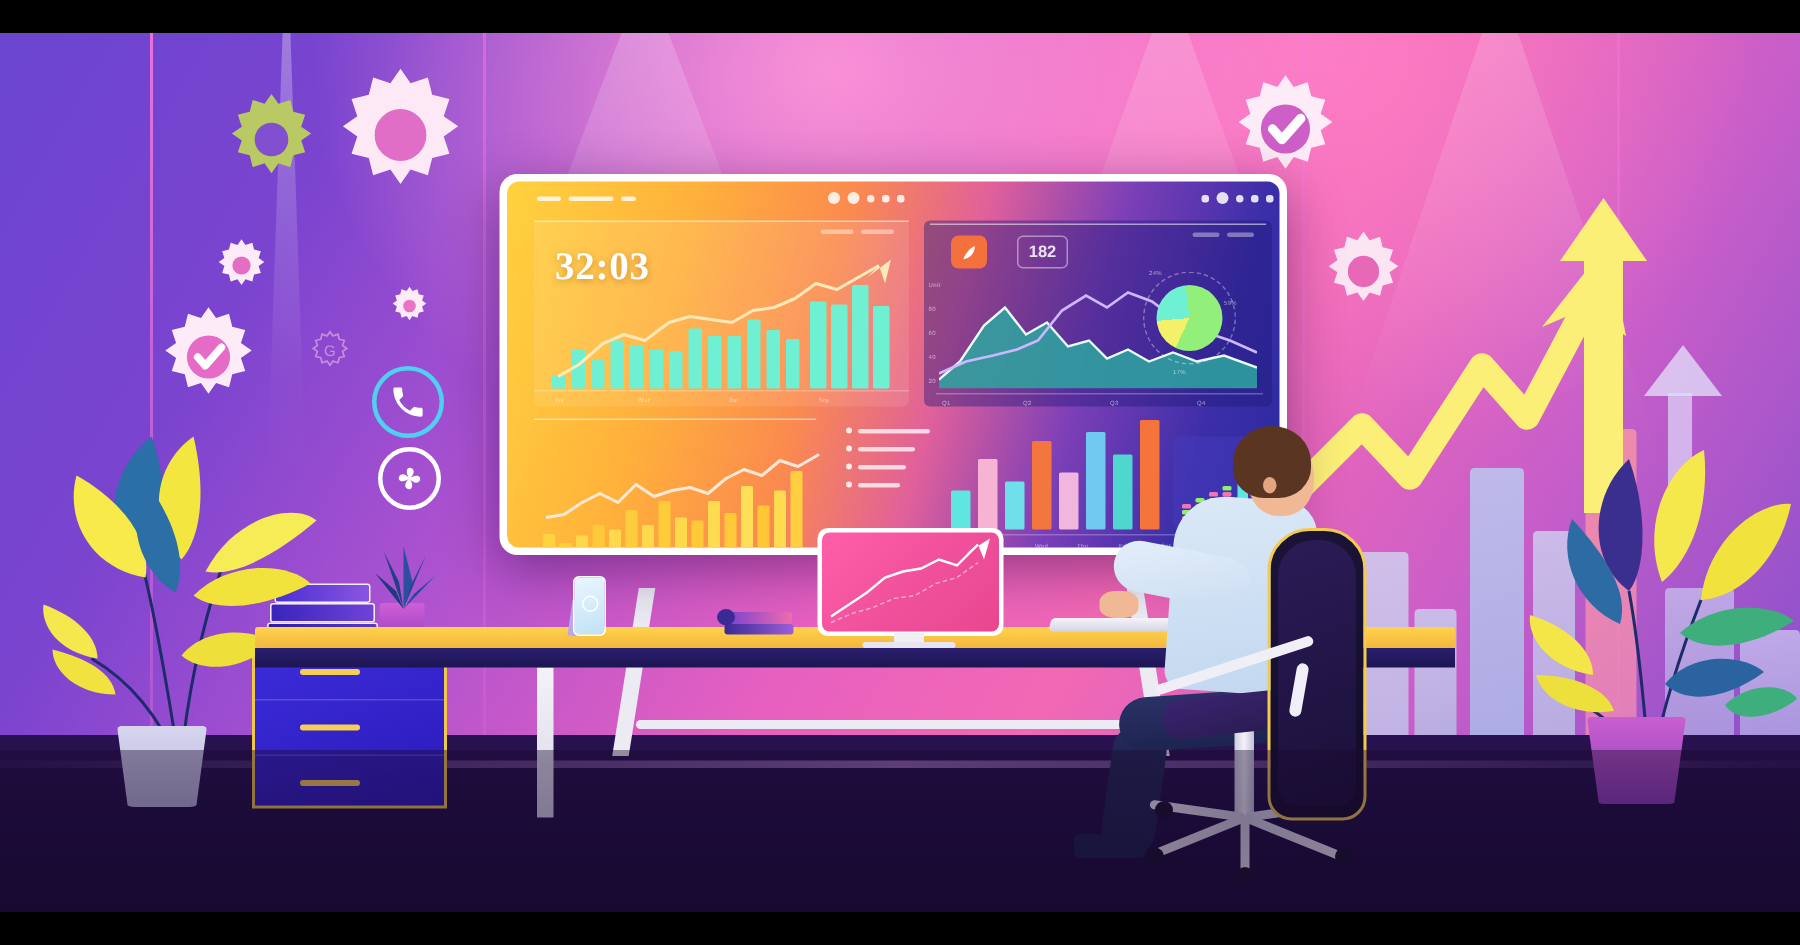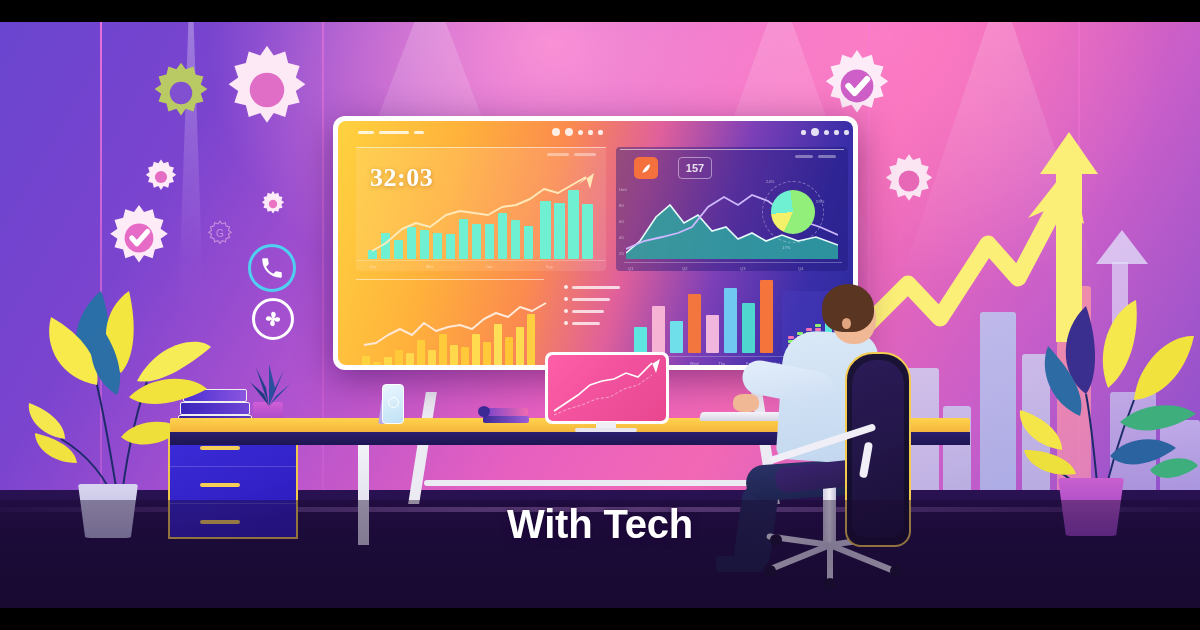--- a/index.html
+++ b/index.html
@@ -307,21 +307,21 @@
         </div>
 
         <div class="panel dark" style="left:278px; top:26px; width:232px; height:124px;">
           <div class="pline" style="left:4px; top:2px; width:224px;"></div>
           <div class="orangebadge" style="left:18px; top:10px;">
             <svg width="13" height="13" viewBox="0 0 24 24">
               <path d="M4 20c2-6 8-14 14-16 1 6-4 13-10 15l-4 1z" fill="#fff"></path>
             </svg>
           </div>
           <div class="kpibox" style="left:62px; top:10px;">
-            <span>157</span>
+            <span>182</span>
           </div>
           <div style="position:absolute; right:12px; top:8px; display:flex; gap:5px;">
             <span class="legend-line" style="width:18px; opacity:.5;"></span>
             <span class="legend-line" style="width:18px; opacity:.5;"></span>
           </div>
 
           <svg style="position:absolute; left:10px; top:36px; width:212px; height:76px;" viewBox="0 0 212 76" preserveAspectRatio="none">
             <path d="M0,70 L14,58 L30,34 L44,22 L58,40 L72,32 L86,48 L100,44 L112,56 L126,50 L140,58 L156,52 L172,58 L190,54 L212,62 L212,76 L0,76 Z" fill="#2ea6a0" opacity=".85"></path>
             <polyline points="0,70 14,58 30,34 44,22 58,40 72,32 86,48 100,44 112,56 126,50 140,58 156,52 172,58 190,54 212,62" fill="none" stroke="#e6fbfa" stroke-width="1.6"></polyline>
             <polyline points="0,66 18,58 36,54 52,50 66,44 82,24 98,14 112,22 126,12 142,18 158,30 176,38 194,44 212,52" fill="none" stroke="#cdb8ff" stroke-width="1.8"></polyline>
@@ -565,19 +565,18 @@
     <div class="caster" style="left:770px; top:512px;"></div>
     <div class="caster" style="left:824px; top:556px;"></div>
 
     <div class="floor"></div>
     <div class="floor-glow"></div>
 
   </div>
 
   <div class="title-band"></div>
   <div class="title">
-    <div>With Tech</div>
   </div>
 
   <div class="bar-top"></div>
   <div class="bar-bottom"></div>
 
 </div>
 
 </body></html>

